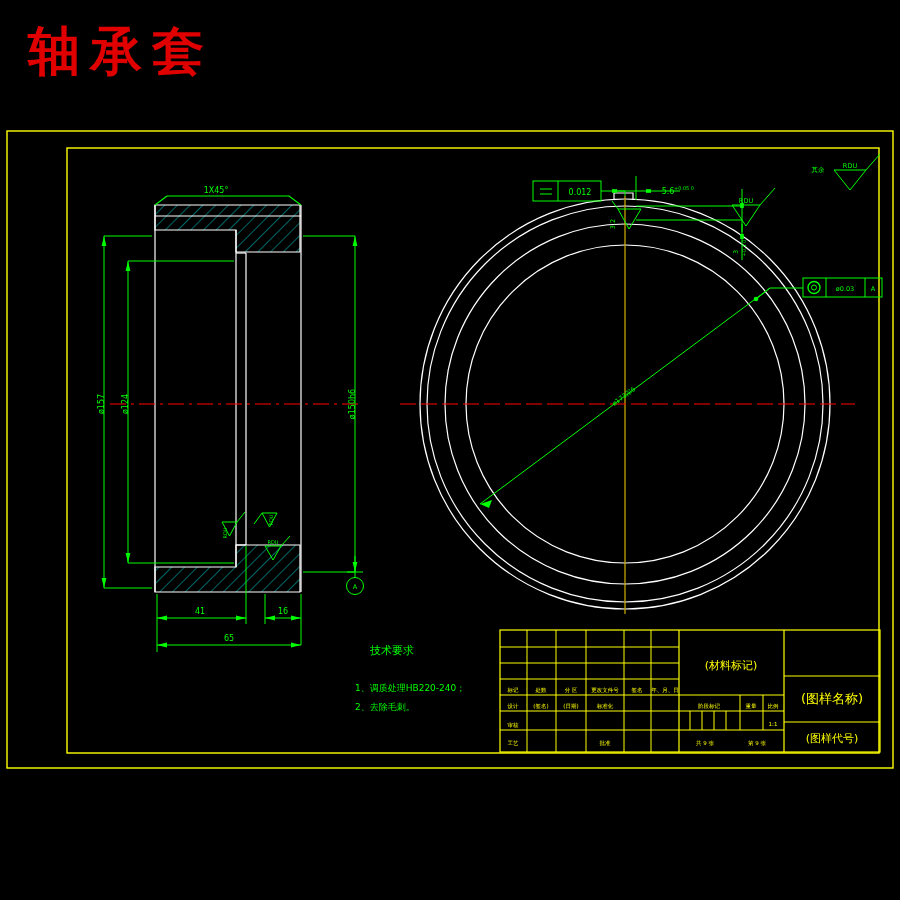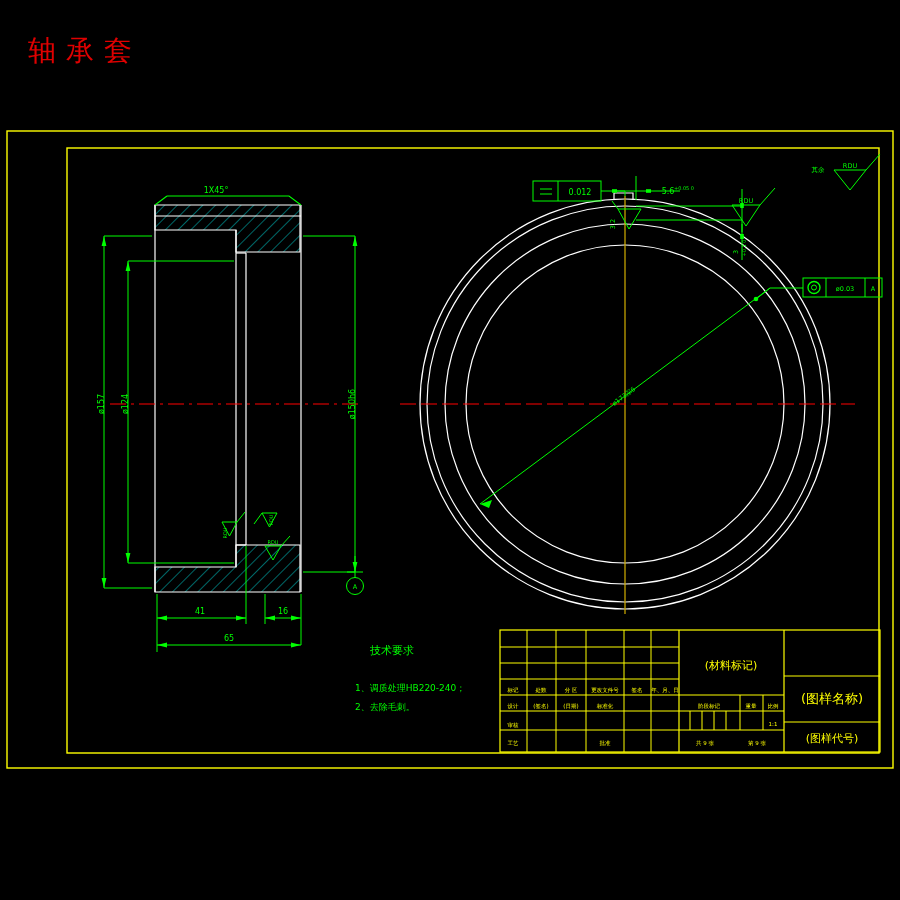--- a/index.html
+++ b/index.html
@@ -2,23 +2,23 @@
 <html><head>
 <meta charset="utf-8">
 <style>
   html,body{margin:0;padding:0;background:#000;}
   body{width:900px;height:900px;position:relative;overflow:hidden;
        font-family:"DejaVu Sans","Liberation Sans",sans-serif;}
   .root{position:absolute;left:0;top:0;width:900px;height:900px;background:#000;}
   .abs{position:absolute;}
   #title-text{
     left:28px;top:28px;
-    color:#e00000;font-size:28px;line-height:46px;
+    color:#e00000;font-size:52px;line-height:46px;
     font-family:"DejaVu Sans","Liberation Sans",sans-serif;
-    letter-spacing:10px;font-weight:400;white-space:nowrap;
+    letter-spacing:10px;font-weight:700;white-space:nowrap;
   }
   svg{display:block;}
   .lbl{font-size:8px;fill:#00ff00;font-family:"DejaVu Sans",sans-serif;}
   .lbl-sm{font-size:6.5px;fill:#00ff00;font-family:"DejaVu Sans",sans-serif;}
   .lbl-xs{font-size:5px;fill:#00ff00;font-family:"DejaVu Sans",sans-serif;}
   .tb-sm{font-size:5.5px;fill:#ffff00;font-family:"DejaVu Sans",sans-serif;}
   .tb-big{font-size:13px;fill:#ffff00;font-family:"DejaVu Sans",sans-serif;}
   .tb-mid{font-size:11px;fill:#ffff00;font-family:"DejaVu Sans",sans-serif;}
   .req-h{font-size:11px;fill:#00ff00;font-family:"DejaVu Sans",sans-serif;}
   .req{font-size:9px;fill:#00ff00;font-family:"DejaVu Sans",sans-serif;}

